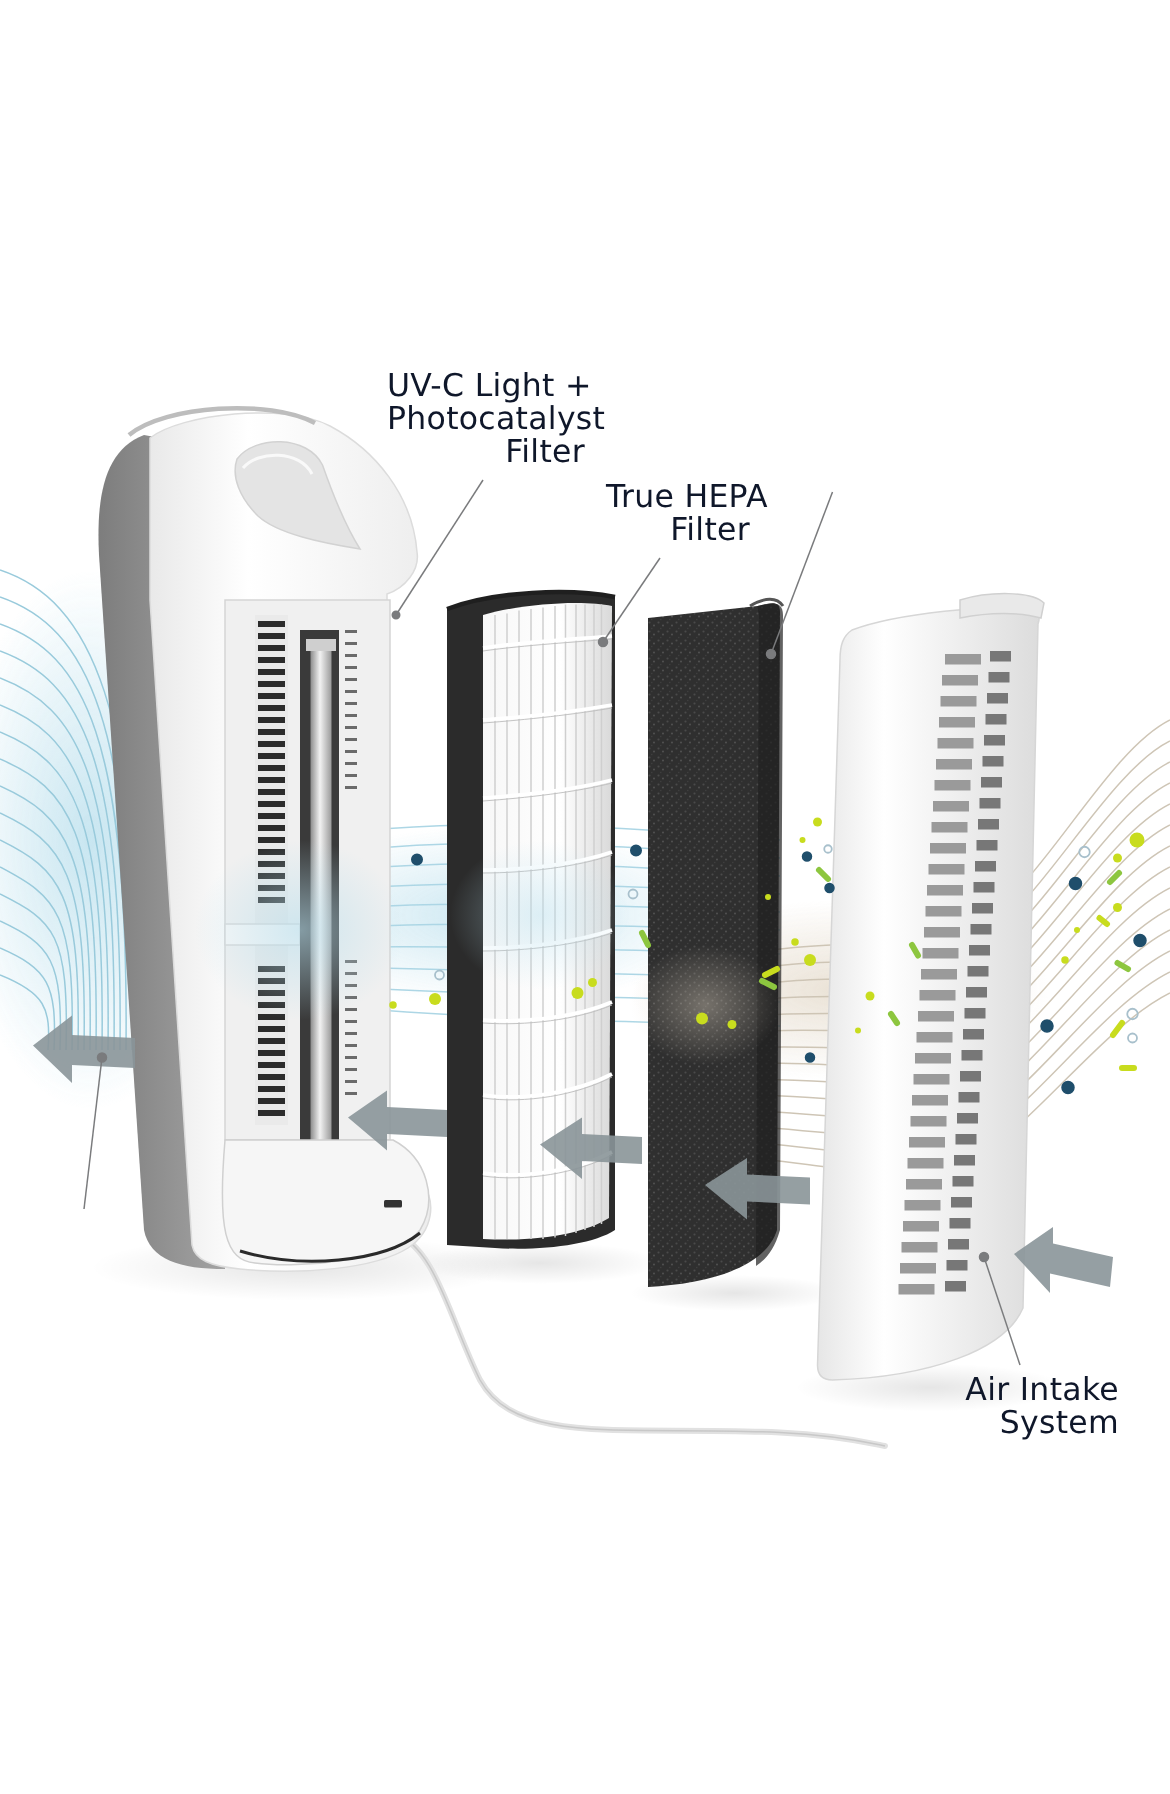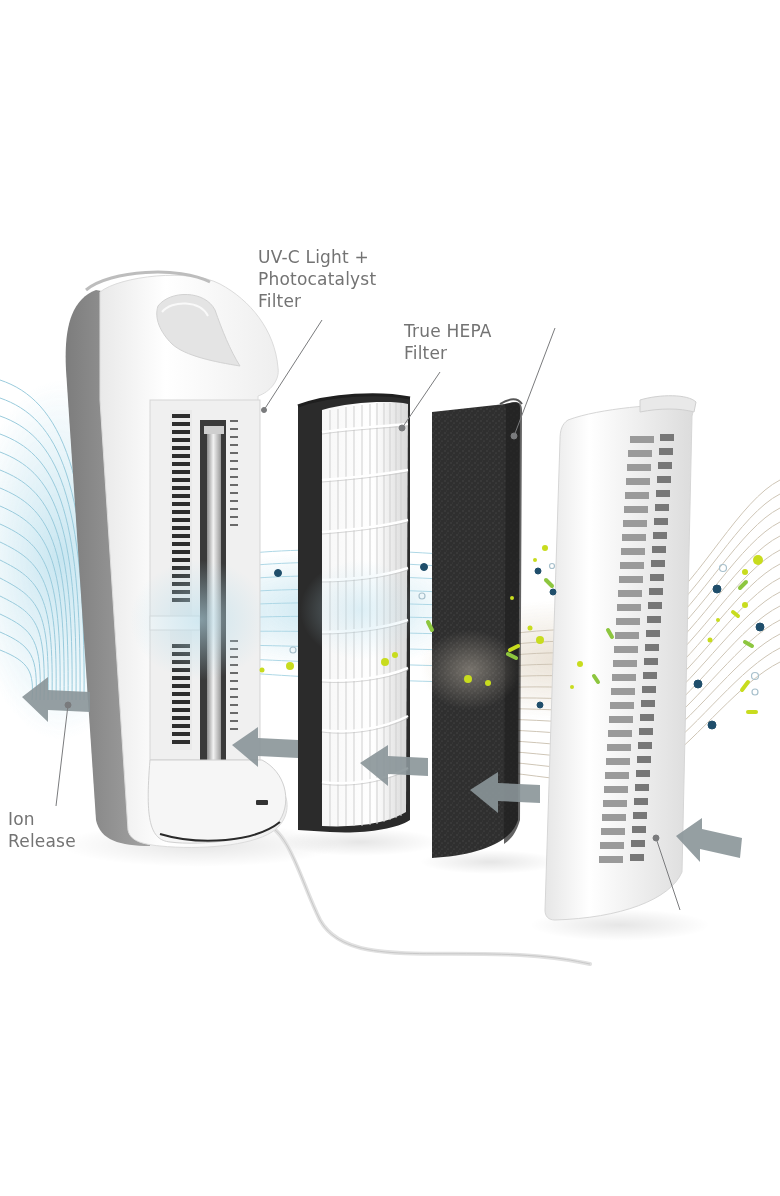--- a/index.html
+++ b/index.html
@@ -2,25 +2,25 @@
 <html><head>
   <meta charset="utf-8">
   <style>
     * { box-sizing: border-box; margin: 0; padding: 0; }
     html, body { width: 780px; height: 1196px; background: #ffffff; overflow: hidden; }
     body { position: relative; font-family: "DejaVu Sans", "Liberation Sans", sans-serif; }
     #stage { position: absolute; left: 0; top: 0; width: 780px; height: 1196px; }
     svg#art { position: absolute; left: 0; top: 0; width: 780px; height: 1196px; }
     .label {
       position: absolute;
-      color: #737373;
+      color: #0f172a;
       font-family: "DejaVu Sans", "Liberation Sans", sans-serif;
-      font-size: 17px;
+      font-size: 21px;
       line-height: 22px;
-      text-align: left;
+      text-align: right;
       letter-spacing: 0.2px;
       white-space: nowrap;
     }
     .label span { display: block; }
   </style>
 </head>
 <body>
 
 <div id="stage">
 
@@ -440,19 +440,19 @@
     <span>Photocatalyst</span>
     <span>Filter</span>
   </div>
 
   <div class="label" style="left:404px; top:320px; width:96px;">
     <span>True HEPA</span>
     <span>Filter</span>
   </div>
 
 
-  <div class="label" style="left:8px; top:808px; width:100px;">
-    <span>Ion</span>
-    <span>Release</span>
+
+  <div class="label" style="left:640px; top:915px; width:106px;">
+    <span>Air Intake</span>
+    <span>System</span>
   </div>
 
-
 </div>
 
 </body></html>

